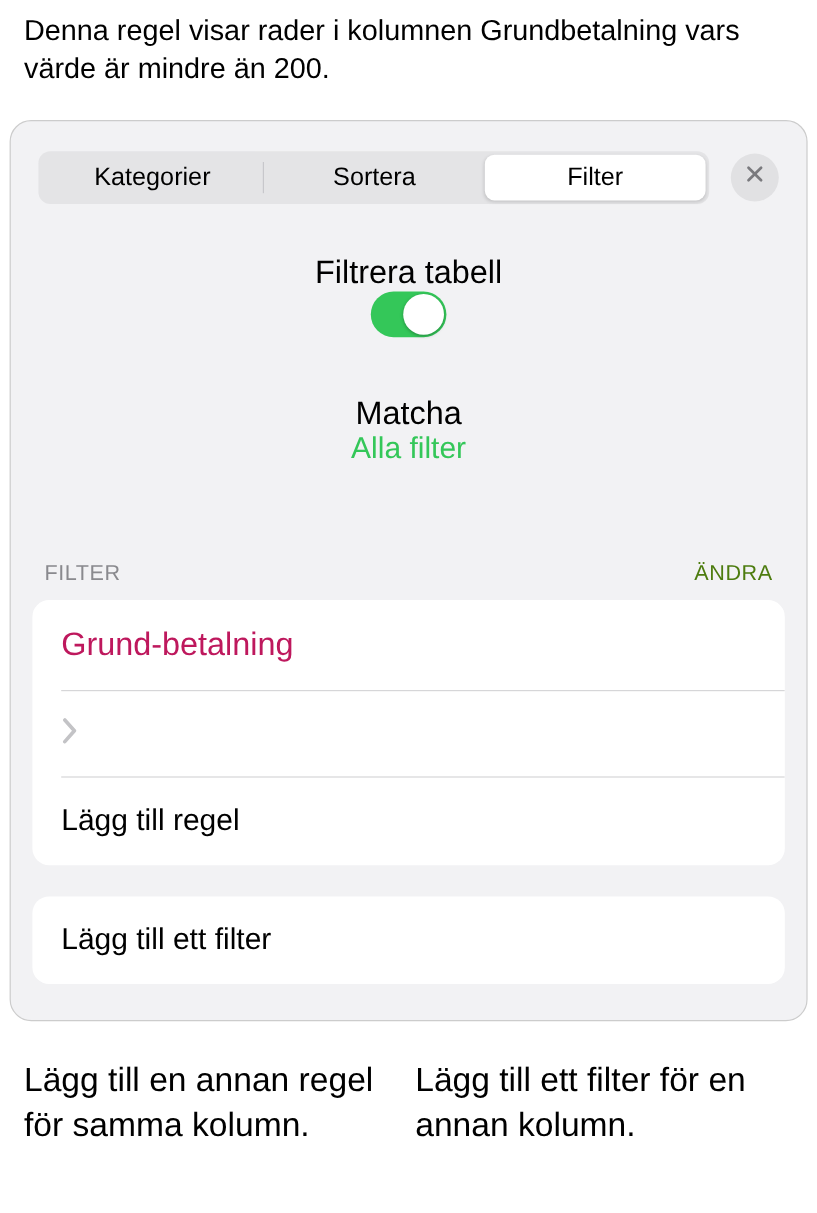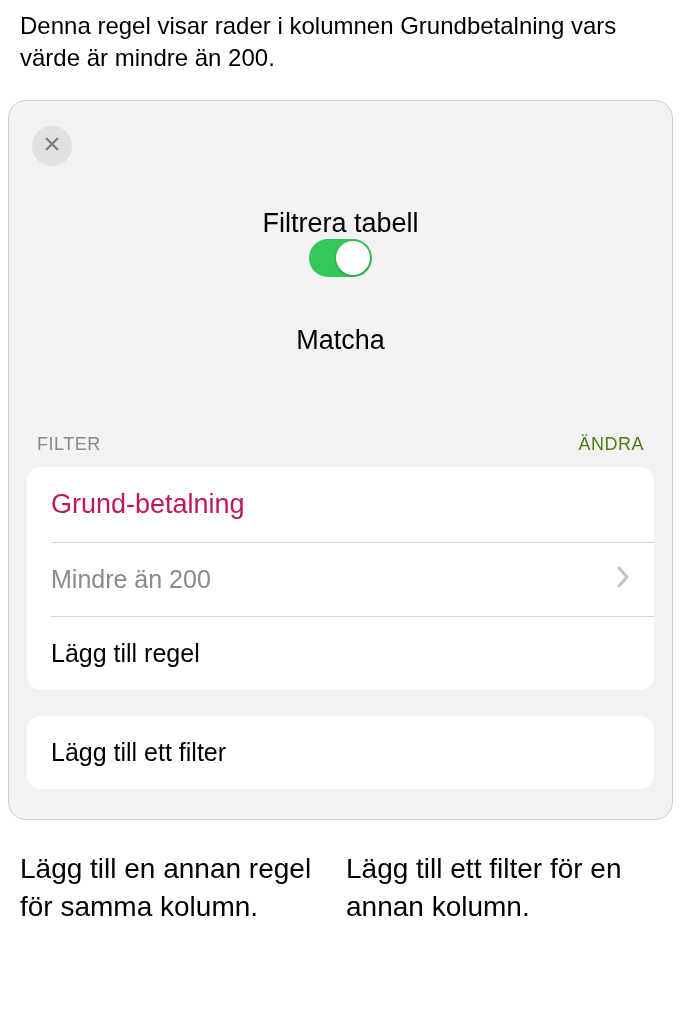--- a/index.html
+++ b/index.html
@@ -214,52 +214,58 @@
     }
   </style>
 </head>
 <body>
 
 <div class="annotation-top">Denna regel visar rader i kolumnen Grundbetalning vars värde är mindre än 200.</div>
 
 <div class="panel">
 
   <div class="segmented-row">
+    <div class="segmented-control">
+      <div class="segment">Kategorier</div>
+      <div class="segment-divider"></div>
+      <div class="segment">Sortera</div>
+      <div class="segment active">Filter</div>
+    </div>
     <div class="close-btn">
       <span>
         <svg viewBox="0 0 24 24">
             <path d="M5 5 L19 19 M19 5 L5 19" stroke="#7a7a7e" stroke-width="3" stroke-linecap="round" fill="none"></path>
           </svg>
       </span>
     </div>
   </div>
 
   <div class="row row-filter-toggle">
     <div class="row-label">Filtrera tabell</div>
     <div class="toggle">
       <div class="toggle-knob"></div>
     </div>
   </div>
 
   <div class="row row-match">
     <div class="row-label">Matcha</div>
+    <div class="match-value">Alla filter</div>
   </div>
 
   <div class="section-header-row">
     <div class="section-header">FILTER</div>
     <div class="section-action">ÄNDRA</div>
   </div>
 
   <div class="card">
     <div class="card-row">
       <div class="card-title">Grund-betalning</div>
     </div>
     <div class="card-divider"></div>
     <div class="card-row">
-      <div class="card-sub">Mindre än 200</div>
       <span class="chevron">
         <svg viewBox="0 0 14 22">
             <path d="M3 2 L11 11 L3 20" stroke="#c3c3c6" stroke-width="3" stroke-linecap="round" stroke-linejoin="round" fill="none"></path>
           </svg>
       </span>
     </div>
     <div class="card-divider"></div>
     <div class="card-row">
       <div class="card-action">Lägg till regel</div>
     </div>

